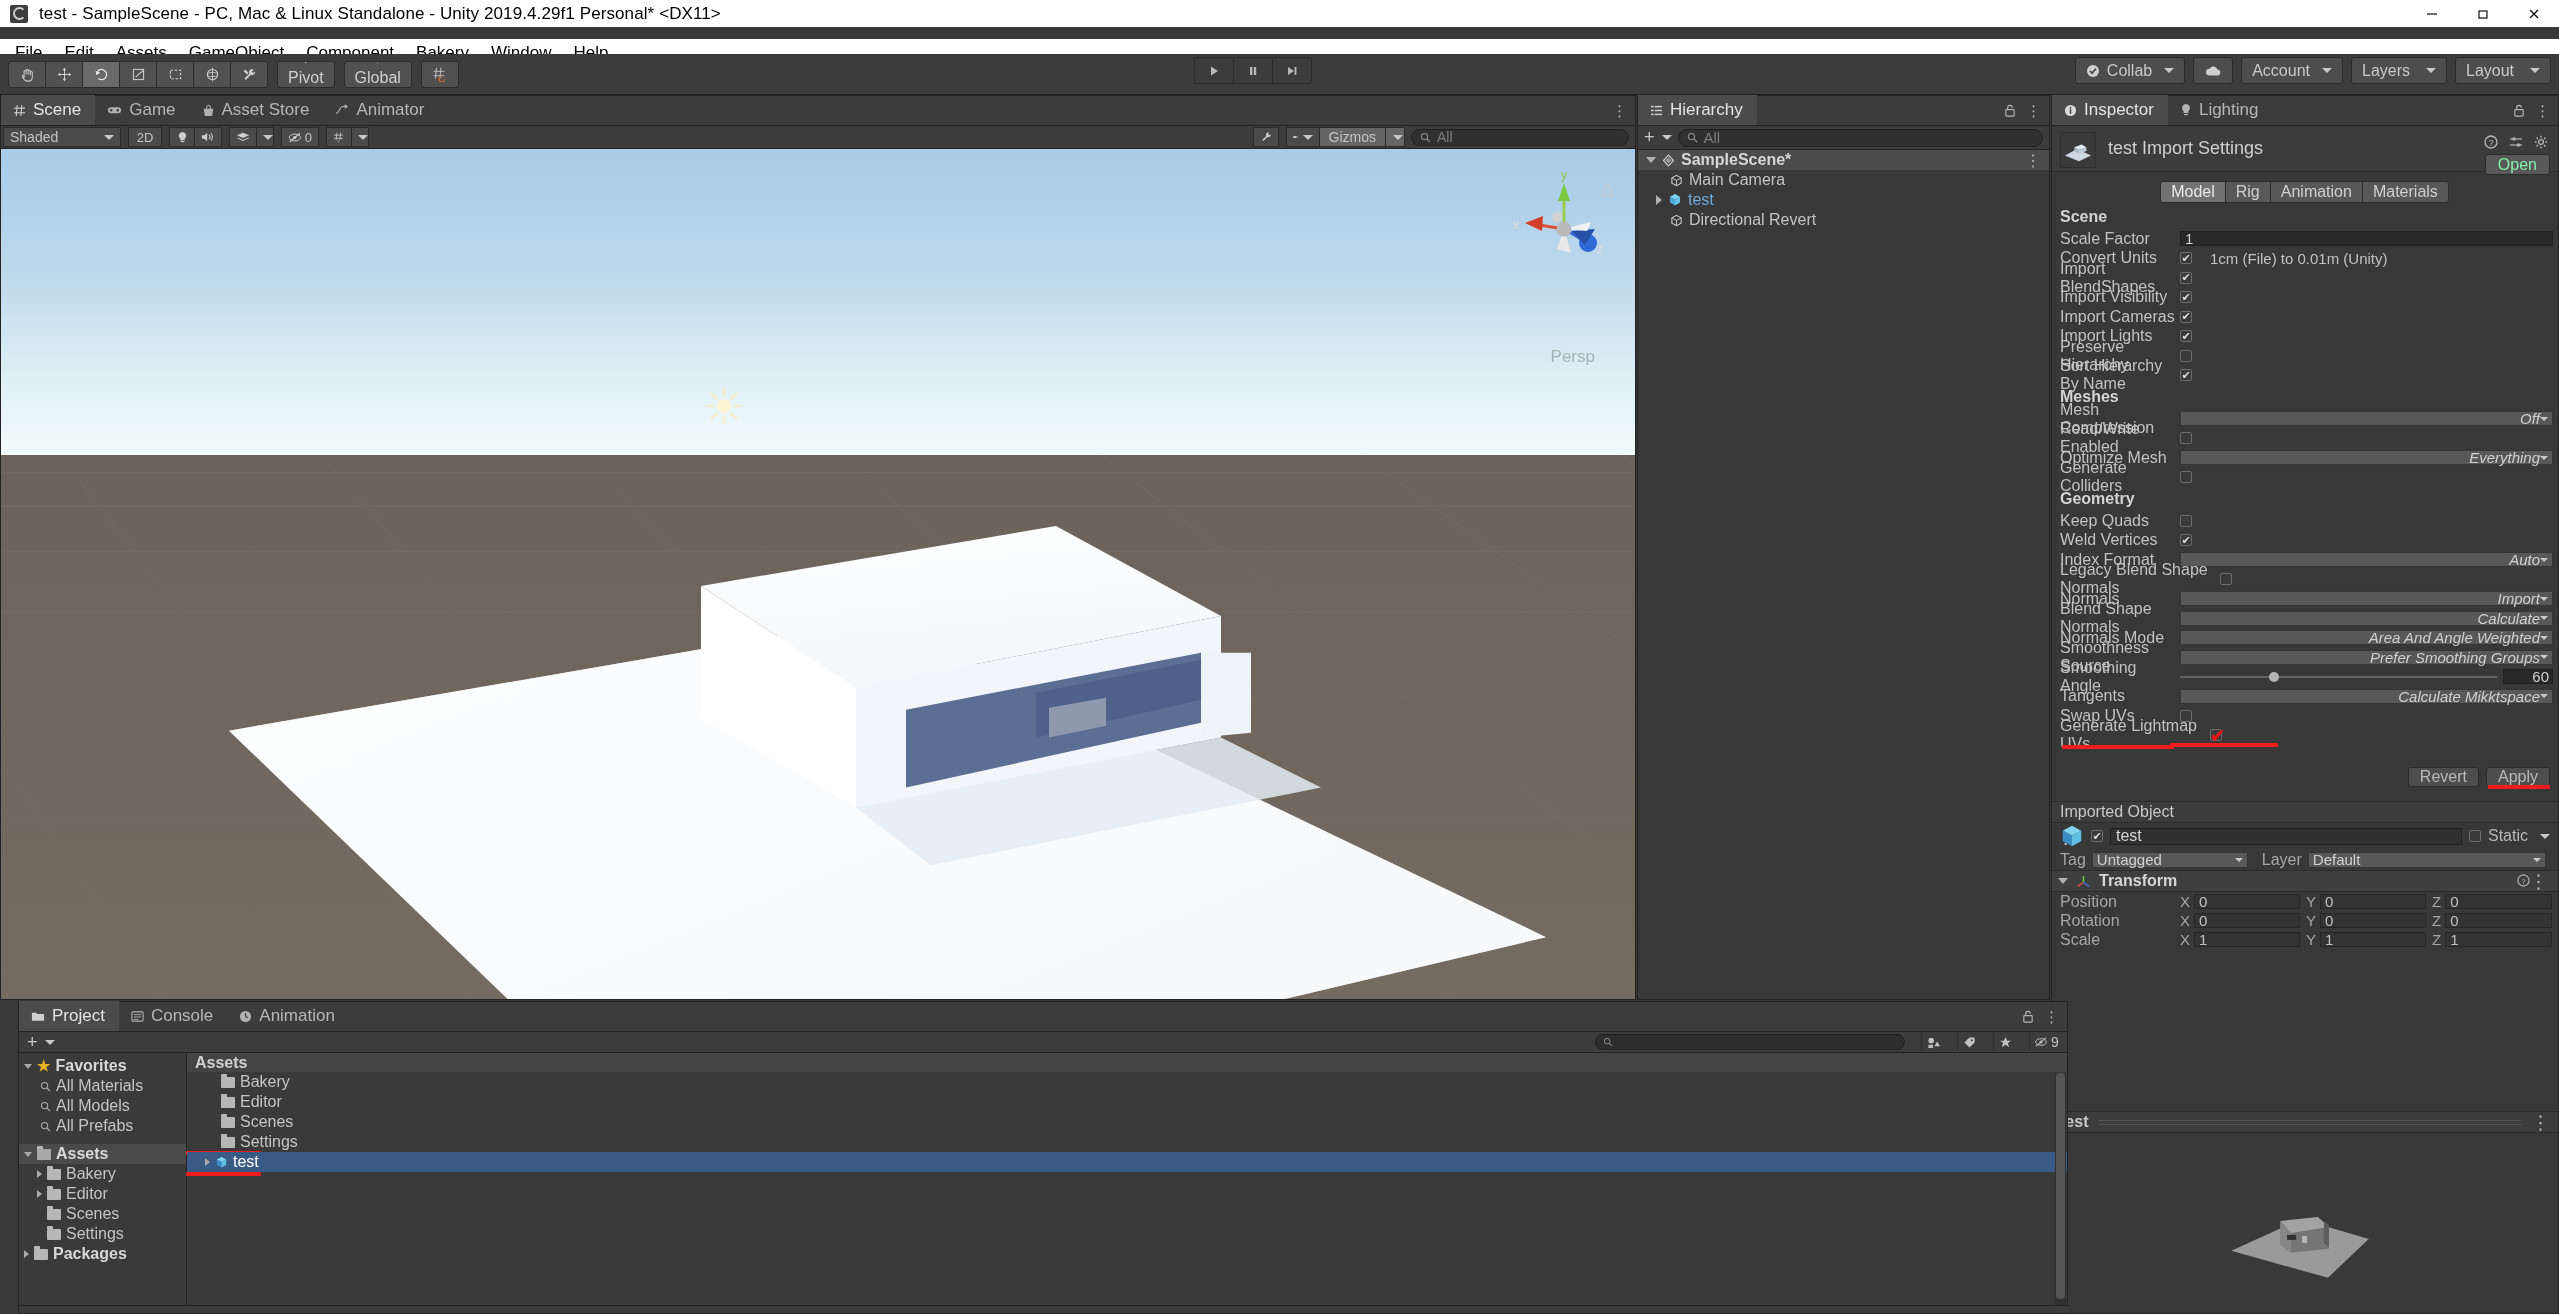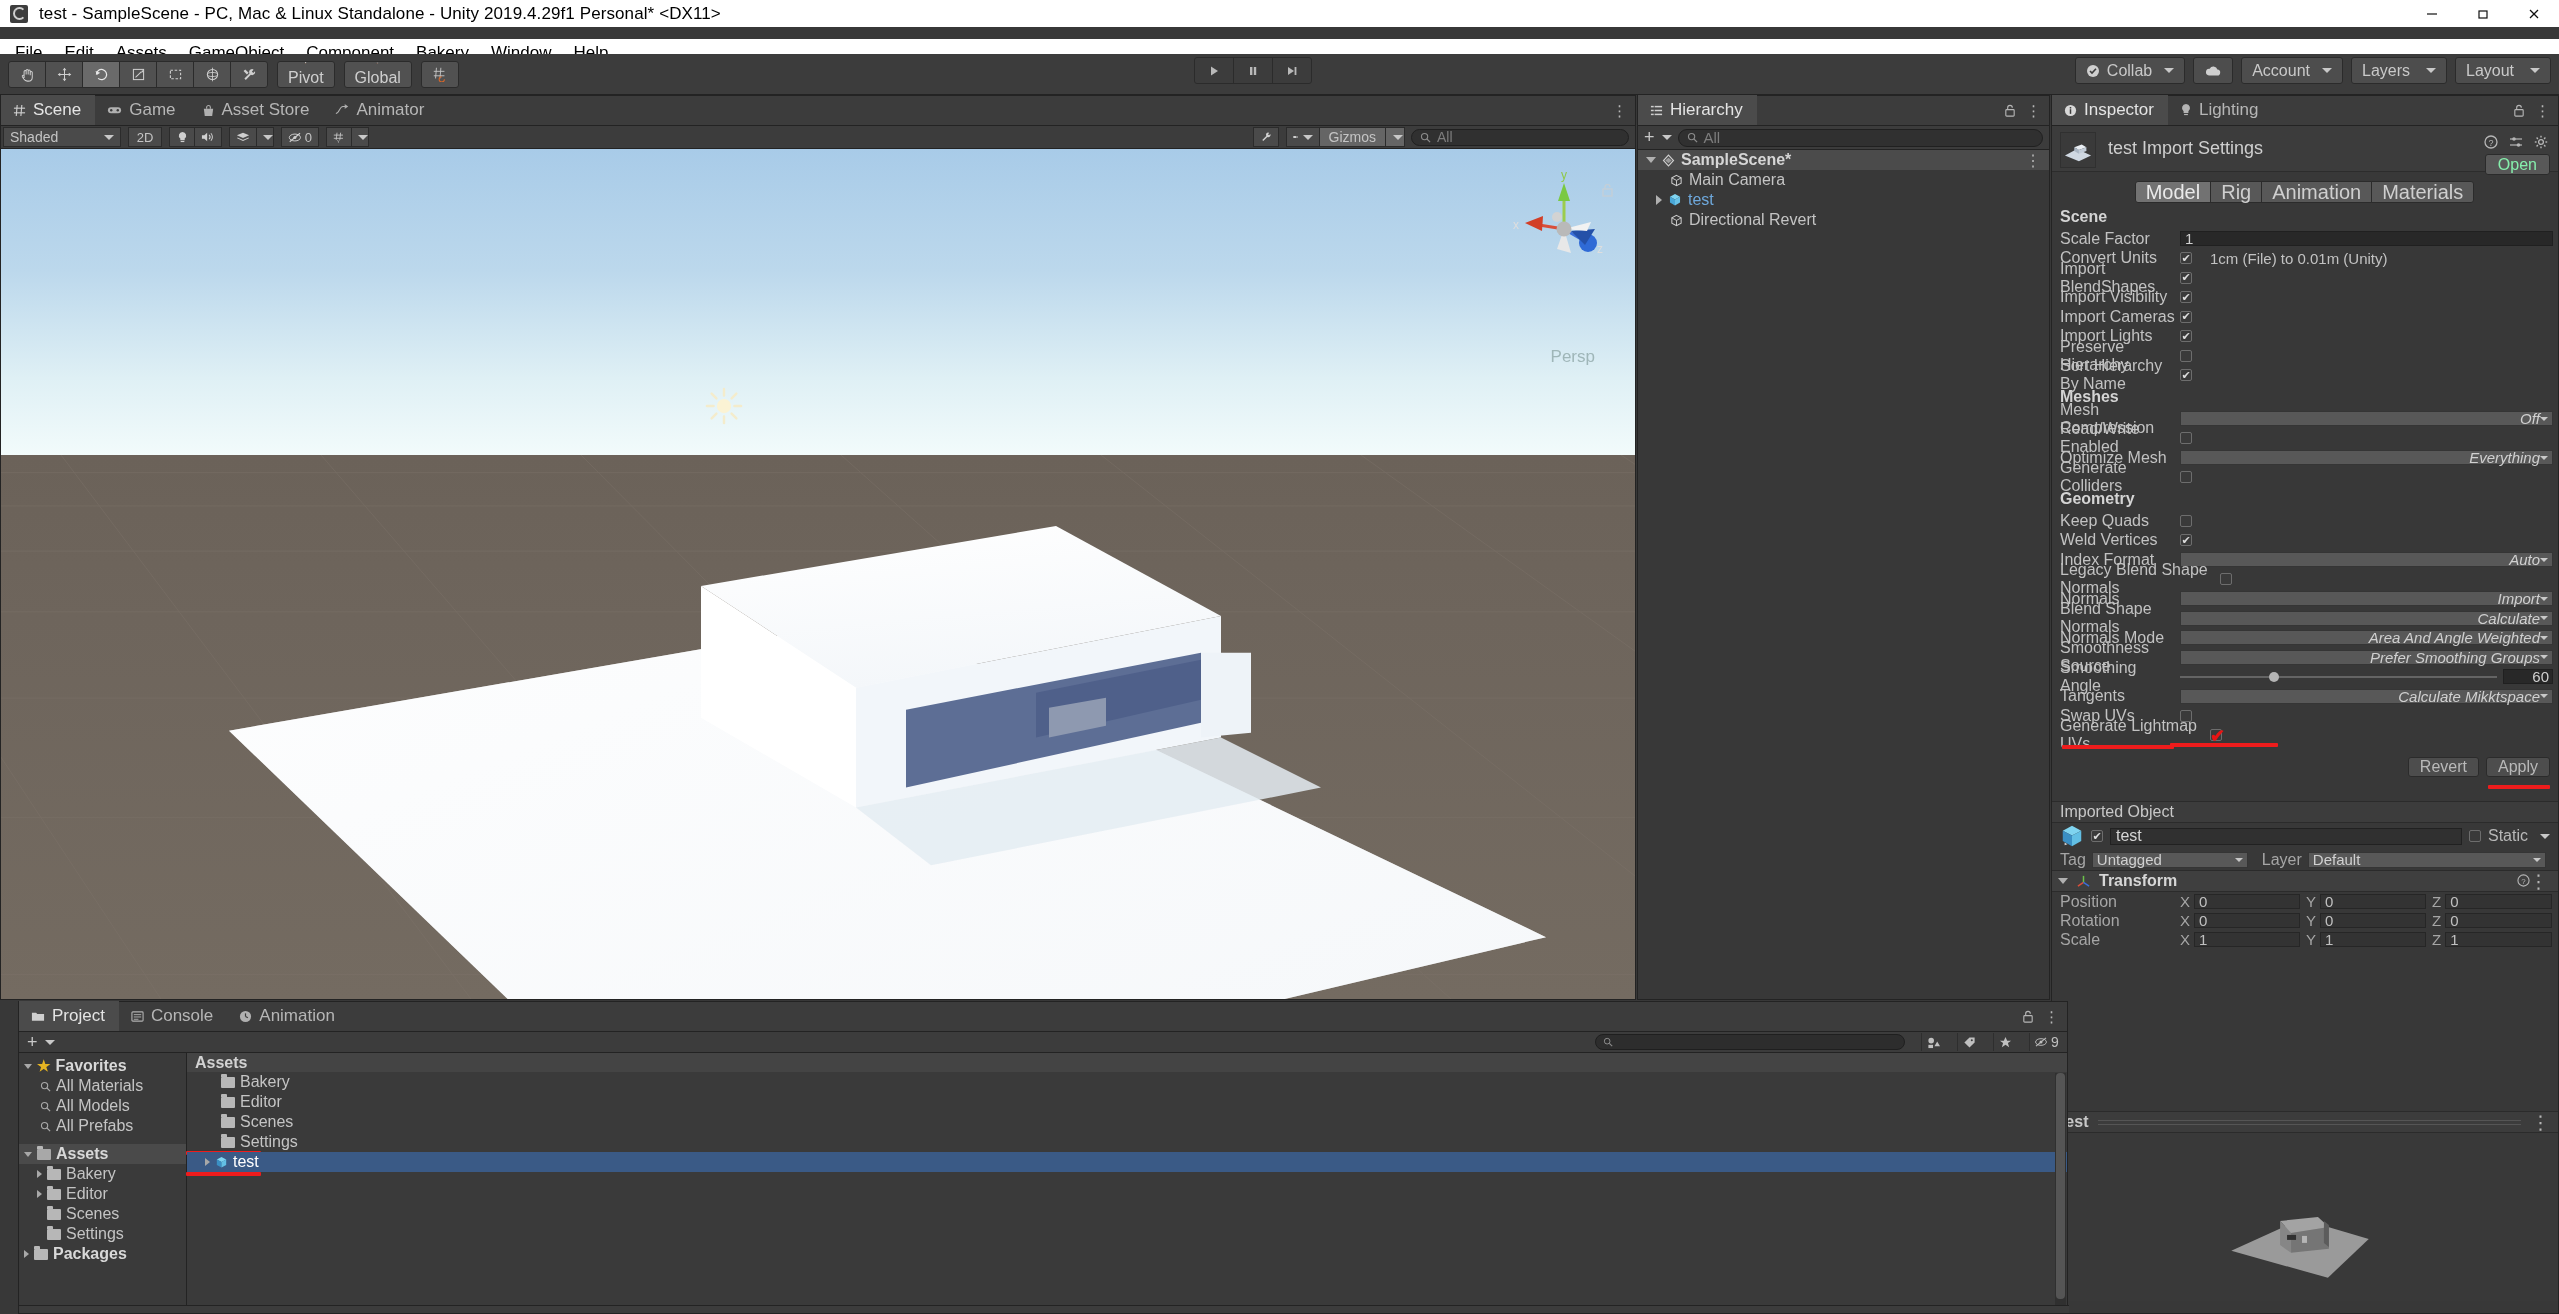--- a/index.html
+++ b/index.html
@@ -127,21 +127,21 @@
                display:flex;align-items:center;justify-content:center;}
   .insp-title{ font-size:18px; color:#cfcfcf; padding-top:6px;}
   .insp-head-icons{ position:absolute; right:10px; top:9px; display:flex; gap:11px;
                     color:#b6b6b6; font-size:15px;}
   .openbtn{ position:absolute; right:8px; top:28px; height:21px; background:#585858;
             border:1px solid #2b2b2b;border-radius:3px; padding:8px 12px; font-size:16px;
             color:#86efac; display:flex;align-items:center;}
   .tabrow{ height:26px; display:flex; justify-content:center; align-items:center; margin-top:7px;
            position:relative; }
   .mtab{ height:22px; background:#585858; border:1px solid #2b2b2b; padding:0 10px;
-         display:flex;align-items:center;font-size:20px;color:#cfcfcf; margin-left:-1px;}
+         display:flex;align-items:center;font-size:16px;color:#cfcfcf; margin-left:-1px;}
   .mtab.active{ background:#727272; color:#eaeaea; }
   .mtab.first{border-radius:3px 0 0 3px;} .mtab.last{border-radius:0 3px 3px 0;}
   .sec-head{ font-weight:bold; color:#d4d4d4; font-size:16px; padding:3px 0 3px 8px;}
   .prow{ height:19.5px; display:flex; align-items:center; font-size:16px; padding-left:8px;
          position:relative;}
   .prow .plabel{ width:120px; color:#c2c2c2; flex:none; }
   .chk{ width:12px;height:12px;background:#3a3a3a;border:1px solid #6d6d6d;border-radius:2px;
         display:flex;align-items:center;justify-content:center; }
   .chk.on:after{ content:"✔"; font-size:11px; color:#dcdcdc; line-height:1;}
   .fieldval{ flex:1; height:15px; background:#282828; border:1px solid #202020;
@@ -157,21 +157,21 @@
   .strack{ flex:1; height:2px; background:#646464; position:relative;}
   .sknob{ position:absolute; left:28%; top:-4px; width:10px;height:10px;border-radius:50%;
           background:#b4b4b4;}
   .snum{ width:50px; height:15px; background:#282828;border:1px solid #202020;
          font-size:15px;color:#d0d0d0; display:flex;align-items:center;justify-content:flex-end;
          padding-right:3px;}
   .redchk{ position:relative; }
   .redchk .rv{ position:absolute; left:-1px; top:-3px; font-size:18px; color:#e81414;
                font-weight:bold; line-height:1;}
   .red-underline{ position:absolute; background:#ee1c1c; height:4px; border-radius:1px;}
-  .btnrow{ height:30px; display:flex; align-items:flex-start; justify-content:flex-end;
+  .btnrow{ height:30px; display:flex; align-items:flex-end; justify-content:flex-end;
            gap:7px; padding-right:8px; position:relative;}
   .grbtn{ height:20px; background:#4d4d4d; border:1px solid #2b2b2b; border-radius:3px;
           padding:0 11px; display:flex;align-items:center; font-size:16px; color:#b9b9b9;}
   .sub-head{ height:22px; background:#3c3c3c; display:flex; align-items:center;
              padding-left:8px; font-size:16px; color:#c8c8c8; border-top:1px solid #2b2b2b;
              border-bottom:1px solid #2b2b2b;}
   .objrow{ height:26px; display:flex; align-items:center; gap:7px; padding:0 8px; }
   .objname{ flex:1; height:17px; background:#303030;border:1px solid #212121; font-size:16px;
             color:#d6d6d6; display:flex;align-items:center;padding:0 5px;}
   .tagrow{ height:21px; display:flex; align-items:center; gap:6px; padding:0 8px; font-size:16px;}

